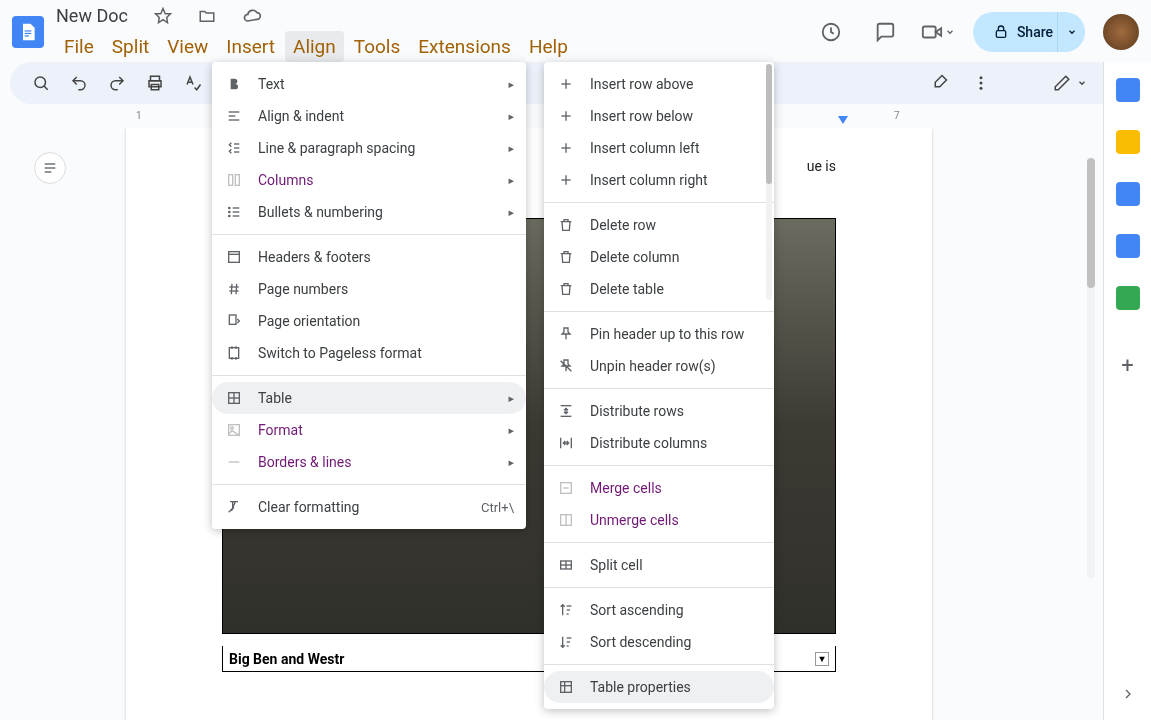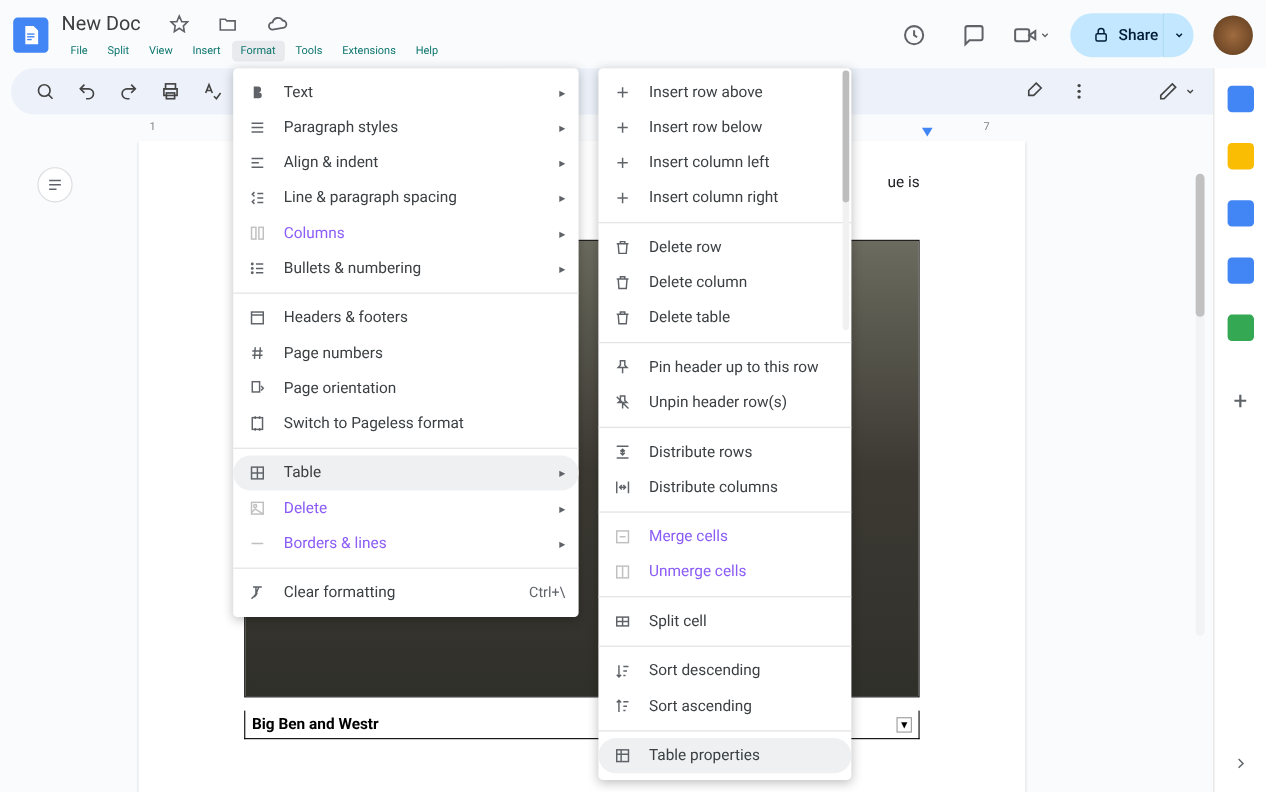--- a/index.html
+++ b/index.html
@@ -7,21 +7,21 @@
 
 
 .topbar { height:62px; display:flex; align-items:center; padding:2px 12px 0 12px; }
 .logo { width:32px; height:32px; background:#4285f4; border-radius:4px; display:flex; align-items:center; justify-content:center; margin-right:12px; }
 .logo svg { width:20px; height:20px; }
 .docmeta { flex:0 0 auto; }
 .doctitle-row { display:flex; align-items:center; gap:26px; height:26px; }
 .doctitle { font-size:18px; color:#3c4043; }
 .starico,.moveico,.cloudico { color:#5f6368; display:inline-flex; }
 .menubar { display:flex; gap:2px; margin-top:2px; }
-.menubar span { font-size:10px; color:#0f766e; padding:4px 8px; border-radius:4px; cursor:pointer; }
+.menubar span { font-size:19px; color:#a16207; padding:4px 8px; border-radius:4px; cursor:pointer; }
 .menubar span.open { background:#e8eaed; }
 .top-right { margin-left:auto; display:flex; align-items:center; gap:18px; }
 .icbtn { width:36px; height:36px; display:inline-flex; align-items:center; justify-content:center; color:#5f6368; border-radius:50%; }
 .meet { display:flex; align-items:center; gap:2px; }
 .sharebtn { height:40px; background:#c2e7ff; border-radius:40px; display:flex; align-items:center; gap:8px; padding:0 20px; font-size:14px; color:#001d35; font-weight:500; }
 .sharedrop { width:28px; height:40px; background:#c2e7ff; border-top-right-radius:40px; border-bottom-right-radius:40px; display:flex; align-items:center; justify-content:center; margin-left:-16px; border-left:1px solid #a8d5ef; }
 .avatar{ width:36px; height:36px; border-radius:50%; background:radial-gradient(#a06b3f,#5b3a1d); }
 
 
 .toolbar { height:42px; display:flex; align-items:center; gap:8px; padding:0 16px; margin:0 10px; background:#edf2fa; border-radius:30px; }
@@ -54,21 +54,21 @@
 .sidepanel{position:absolute;right:0;top:62px;bottom:0;width:48px;border-left:1px solid #e0e0e0;background:#fff;display:flex;flex-direction:column;align-items:center;padding-top:16px;gap:28px;}
 .sidepanel .sp{width:24px;height:24px;border-radius:4px;}
 .sp-cal{background:#4285f4}.sp-keep{background:#fbbc04}.sp-tasks{background:#4285f4;border-radius:50%}.sp-contacts{background:#4285f4;border-radius:50%}.sp-maps{background:#34a853;border-radius:50%}
 .sidepanel .plus{width:30px;height:30px;display:flex;align-items:center;justify-content:center;color:#5f6368;font-size:22px;margin-top:12px}
 .sidepanel .chev{margin-top:auto;margin-bottom:14px;color:#5f6368}
 
 
 .menu{position:absolute;background:#fff;border-radius:4px;box-shadow:0 2px 10px rgba(0,0,0,.25);padding:6px 0;font-size:14px;color:#3c4043;}
 .menu .row{display:flex;align-items:center;height:32px;padding:0 12px 0 12px;gap:14px;cursor:pointer;}
 .menu .row.sub::after{content:"▸";margin-left:auto;font-size:11px;color:#5f6368;}
-.menu .row.disabled{color:#8b5cf6;}
+.menu .row.disabled{color:#701a75;}
 .menu .row.highlight{background:#eef0f2;border-radius:16px;}
 .menu .sep{height:1px;background:#e0e0e0;margin:6px 0;}
 .menu .ico{width:20px;height:20px;display:inline-flex;align-items:center;justify-content:center;color:#5f6368;flex-shrink:0;}
 .menu .row.disabled .ico{color:#c0c0c0;}
 .menu .shortcut{margin-left:auto;color:#5f6368;font-size:13px;}
 .format-menu{left:212px;top:62px;width:314px;}
 .table-menu{left:544px;top:62px;width:230px;max-height:650px;}
 .table-menu::-webkit-scrollbar{width:6px}
 .tm-scroll{position:absolute;right:2px;top:2px;width:6px;height:236px;background:#f1f1f1;border-radius:3px;}
 .tm-scroll .th{position:absolute;top:0;width:100%;height:120px;background:#bdbdbd;border-radius:3px;}
@@ -102,21 +102,21 @@
           <svg width="20" height="20" viewBox="0 0 24 24" fill="none" stroke="#5f6368" stroke-width="2">
             <path d="M18 16a4 4 0 0 0 0-8 6 6 0 0 0-11 2 4 4 0 0 0 0 8z"></path>
           </svg>
         </span>
     </div>
     <div class="menubar">
       <span>File</span>
       <span>Split</span>
       <span>View</span>
       <span>Insert</span>
-      <span class="open">Format</span>
+      <span class="open">Align</span>
       <span>Tools</span>
       <span>Extensions</span>
       <span>Help</span>
     </div>
   </div>
   <div class="top-right">
     <span class="icbtn">
         <svg width="22" height="22" viewBox="0 0 24 24" fill="none" stroke="#5f6368" stroke-width="2">
           <circle cx="12" cy="12" r="9"></circle>
           <path d="M12 7v5l3 2"></path>
@@ -274,30 +274,20 @@
         <svg width="16" height="16" viewBox="0 0 24 24" fill="#5f6368">
           <path d="M7 4h6a4 4 0 0 1 0 8H7zM7 12h7a4 4 0 0 1 0 8H7z"></path>
         </svg>
       </span>
       <span>Text</span>
     </div>
     <div class="row sub">
       <span class="ico">
         <svg width="16" height="16" viewBox="0 0 24 24" fill="none" stroke="#5f6368" stroke-width="2">
           <line x1="4" y1="6" x2="20" y2="6"></line>
-          <line x1="4" y1="12" x2="20" y2="12"></line>
-          <line x1="4" y1="18" x2="20" y2="18"></line>
-        </svg>
-      </span>
-      <span>Paragraph styles</span>
-    </div>
-    <div class="row sub">
-      <span class="ico">
-        <svg width="16" height="16" viewBox="0 0 24 24" fill="none" stroke="#5f6368" stroke-width="2">
-          <line x1="4" y1="6" x2="20" y2="6"></line>
           <line x1="4" y1="12" x2="14" y2="12"></line>
           <line x1="4" y1="18" x2="20" y2="18"></line>
         </svg>
       </span>
       <span>Align &amp; indent</span>
     </div>
     <div class="row sub">
       <span class="ico">
         <svg width="16" height="16" viewBox="0 0 24 24" fill="none" stroke="#5f6368" stroke-width="2">
           <path d="M8 4l-3 3 3 3M8 20l-3-3 3-3"></path>
@@ -381,21 +371,21 @@
       <span>Table</span>
     </div>
     <div class="row sub disabled">
       <span class="ico">
         <svg width="16" height="16" viewBox="0 0 24 24" fill="none" stroke="#c0c0c0" stroke-width="2">
           <rect x="4" y="4" width="16" height="16"></rect>
           <circle cx="9" cy="9" r="2"></circle>
           <path d="M4 18l5-5 11 7"></path>
         </svg>
       </span>
-      <span>Delete</span>
+      <span>Format</span>
     </div>
     <div class="row sub disabled">
       <span class="ico">
         <svg width="16" height="16" viewBox="0 0 24 24" fill="none" stroke="#c0c0c0" stroke-width="2">
           <line x1="4" y1="12" x2="20" y2="12"></line>
         </svg>
       </span>
       <span>Borders &amp; lines</span>
     </div>
     <div class="sep"></div>
@@ -536,42 +526,42 @@
       <span class="ico">
         <svg width="16" height="16" viewBox="0 0 24 24" fill="none" stroke="#5f6368" stroke-width="2">
           <rect x="4" y="6" width="16" height="12"></rect>
           <line x1="12" y1="6" x2="12" y2="18"></line>
           <line x1="4" y1="12" x2="20" y2="12"></line>
         </svg>
       </span>
       <span>Split cell</span>
     </div>
     <div class="sep"></div>
+    <div class="row">
+      <span class="ico">
+        <svg width="16" height="16" viewBox="0 0 24 24" fill="none" stroke="#5f6368" stroke-width="2">
+          <path d="M7 20V4M4 7l3-3 3 3"></path>
+          <line x1="13" y1="6" x2="20" y2="6"></line>
+          <line x1="13" y1="12" x2="18" y2="12"></line>
+          <line x1="13" y1="18" x2="16" y2="18"></line>
+        </svg>
+      </span>
+      <span>Sort ascending</span>
+    </div>
     <div class="row">
       <span class="ico">
         <svg width="16" height="16" viewBox="0 0 24 24" fill="none" stroke="#5f6368" stroke-width="2">
           <path d="M7 4v16M4 17l3 3 3-3"></path>
           <line x1="13" y1="6" x2="20" y2="6"></line>
           <line x1="13" y1="12" x2="18" y2="12"></line>
           <line x1="13" y1="18" x2="16" y2="18"></line>
         </svg>
       </span>
       <span>Sort descending</span>
     </div>
-    <div class="row">
-      <span class="ico">
-        <svg width="16" height="16" viewBox="0 0 24 24" fill="none" stroke="#5f6368" stroke-width="2">
-          <path d="M7 20V4M4 7l3-3 3 3"></path>
-          <line x1="13" y1="6" x2="20" y2="6"></line>
-          <line x1="13" y1="12" x2="18" y2="12"></line>
-          <line x1="13" y1="18" x2="16" y2="18"></line>
-        </svg>
-      </span>
-      <span>Sort ascending</span>
-    </div>
     <div class="sep"></div>
     <div class="row highlight">
       <span class="ico">
         <svg width="16" height="16" viewBox="0 0 24 24" fill="none" stroke="#5f6368" stroke-width="2">
           <rect x="4" y="4" width="16" height="16"></rect>
           <line x1="4" y1="10" x2="20" y2="10"></line>
           <line x1="10" y1="4" x2="10" y2="20"></line>
         </svg>
       </span>
       <span>Table properties</span>

